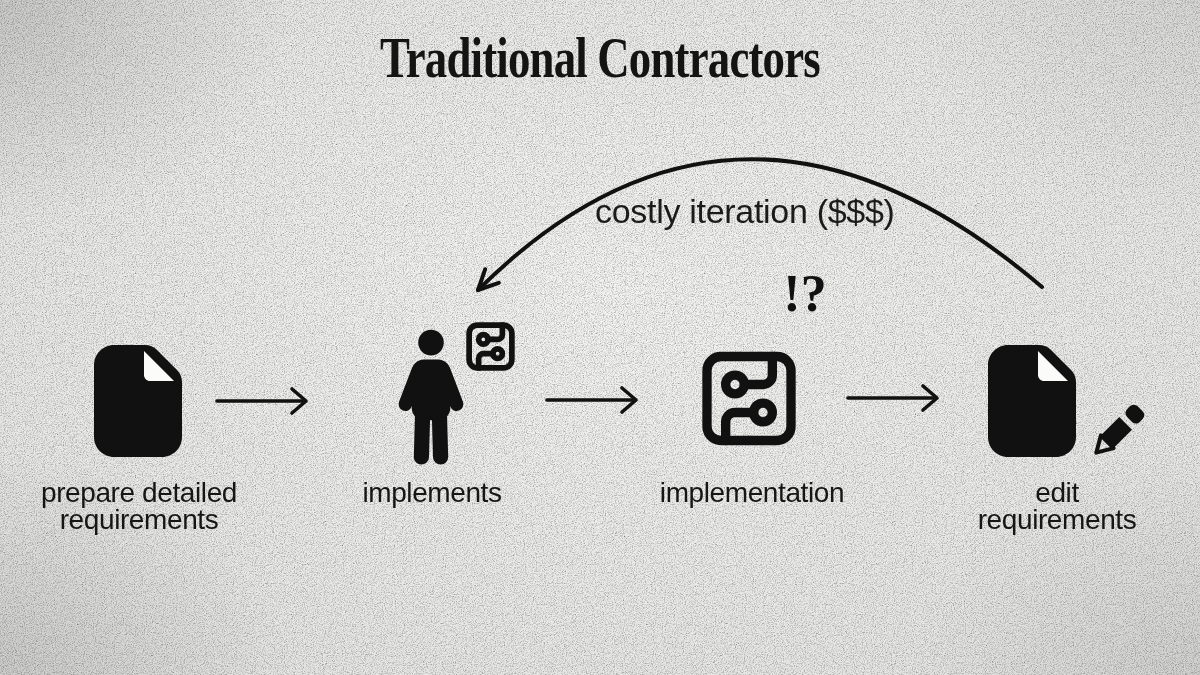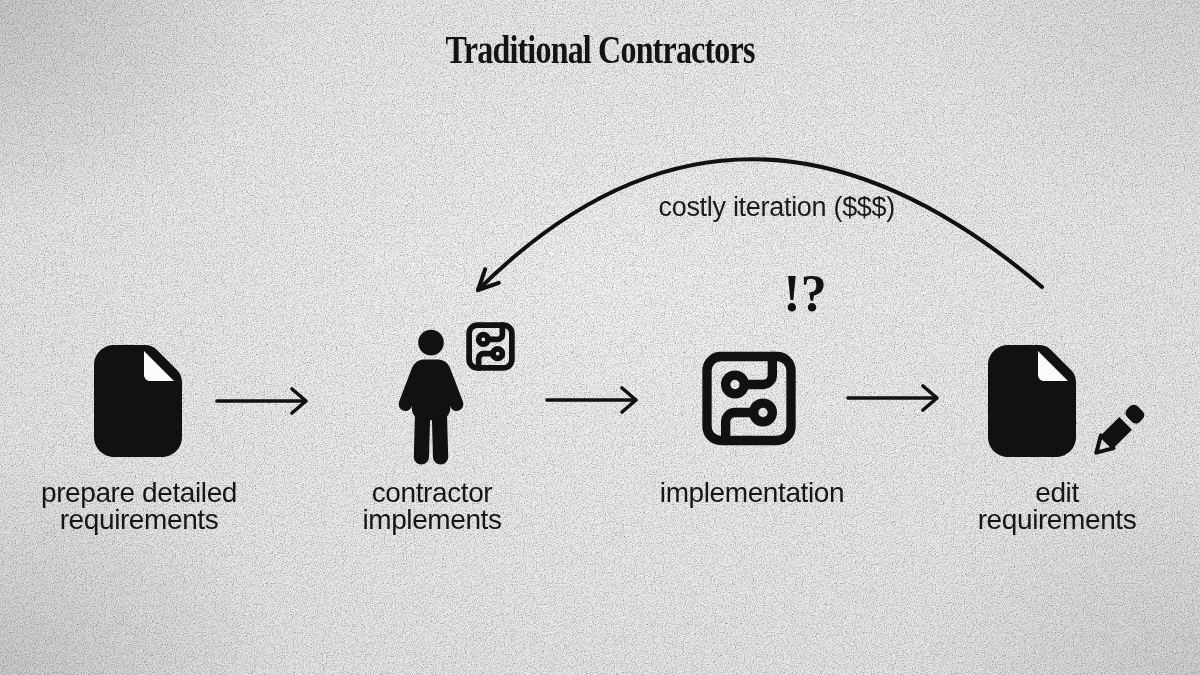--- a/index.html
+++ b/index.html
@@ -10,26 +10,26 @@
       radial-gradient(420px 320px at 0% 0%, rgba(0,0,0,0.12), rgba(0,0,0,0) 70%),
       radial-gradient(420px 320px at 0% 100%, rgba(0,0,0,0.10), rgba(0,0,0,0) 70%),
       radial-gradient(420px 320px at 100% 100%, rgba(0,0,0,0.08), rgba(0,0,0,0) 70%),
       radial-gradient(420px 320px at 100% 0%, rgba(0,0,0,0.06), rgba(0,0,0,0) 70%),
       radial-gradient(950px 540px at 50% 42%, #f3f3f1 0%, #e9e9e7 60%, #e1e1df 100%);
   }
   .noise{position:absolute;left:0;top:0;z-index:0;pointer-events:none;}
   .layer{position:absolute;z-index:1;}
   .title{
     position:absolute;left:0;top:26px;width:1200px;text-align:center;z-index:1;
-    font-family:"Liberation Serif",serif;font-weight:600;font-size:40px;color:#141414;margin:0;
+    font-family:"Liberation Serif",serif;font-weight:600;font-size:56px;color:#141414;margin:0;
   }
   .title .squeeze{display:inline-block;transform:scaleX(0.80);transform-origin:center;letter-spacing:-1px;}
   .loop-label{
-    position:absolute;left:595px;top:192px;width:300px;text-align:right;z-index:1;
-    font-size:27px;color:#1b1b1b;letter-spacing:-0.3px;
+    position:absolute;left:595px;top:192px;width:300px;text-align:left;z-index:1;
+    font-size:34px;color:#1b1b1b;letter-spacing:-0.3px;
   }
   .alert{
     position:absolute;left:770px;top:268px;width:70px;text-align:center;z-index:1;
     font-family:"Liberation Serif",serif;font-size:52px;font-weight:600;color:#111;line-height:1;
   }
   .step-label{
     position:absolute;top:479px;width:320px;text-align:center;z-index:1;
     font-size:28px;line-height:27px;color:#161616;letter-spacing:-0.4px;
   }
   .pencil-wrap{position:absolute;left:1078px;top:416px;width:84px;height:26px;transform:rotate(-45deg);transform-origin:center;z-index:2;}
@@ -111,21 +111,20 @@
       <rect x="19" y="4" width="26" height="18" fill="#111"></rect>
       <rect x="50.5" y="4" width="15" height="18" rx="5.5" fill="#111"></rect>
     </svg>
   </div>
 
   <div class="step-label" style="left:-21px;">
     <div>prepare detailed</div>
     <div>requirements</div>
   </div>
   <div class="step-label" style="left:272px;">
-    <div>contractor</div>
     <div>implements</div>
   </div>
   <div class="step-label" style="left:592px;">
     <div>implementation</div>
   </div>
   <div class="step-label" style="left:897px;">
     <div>edit</div>
     <div>requirements</div>
   </div>
 

